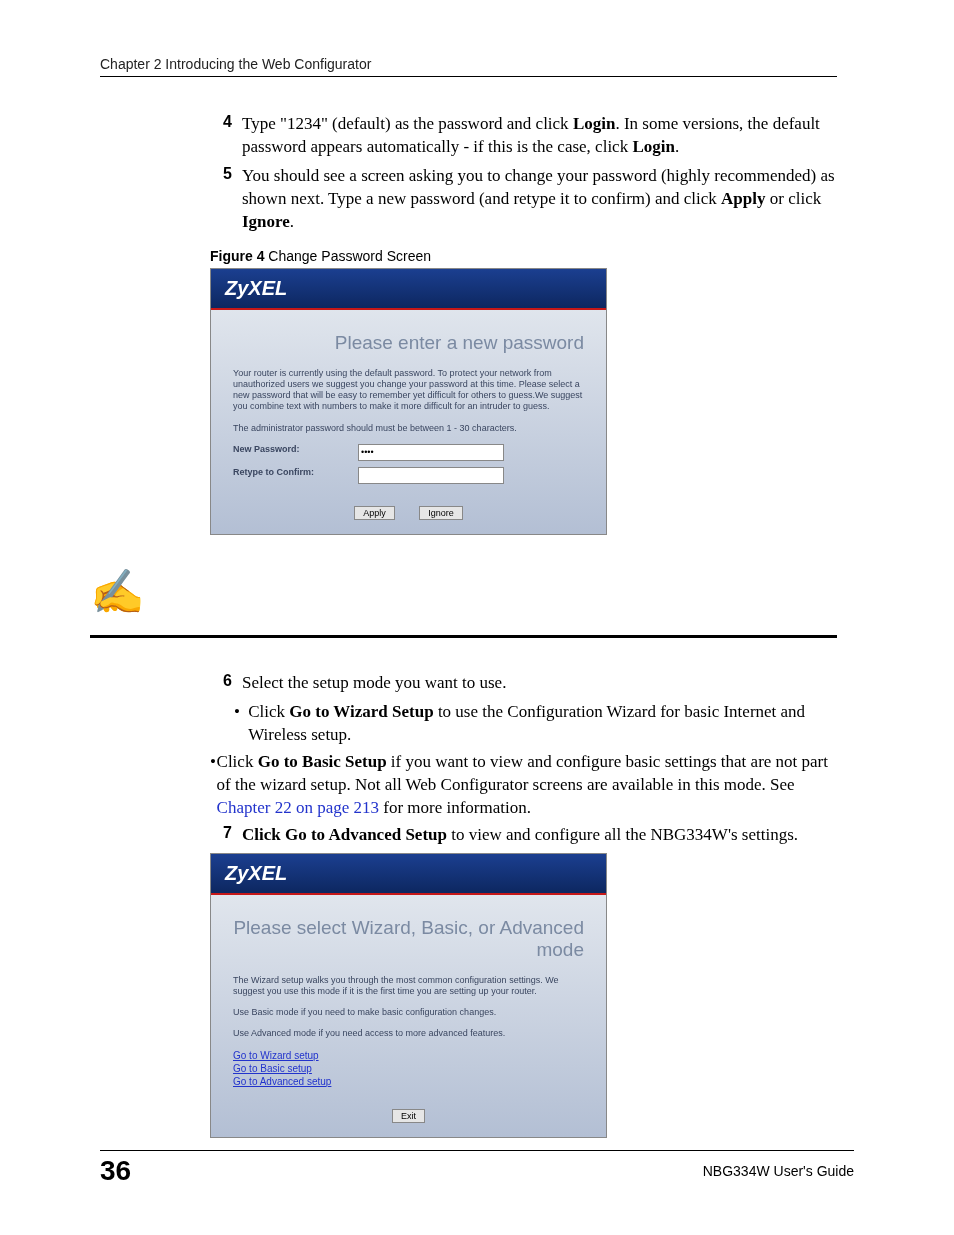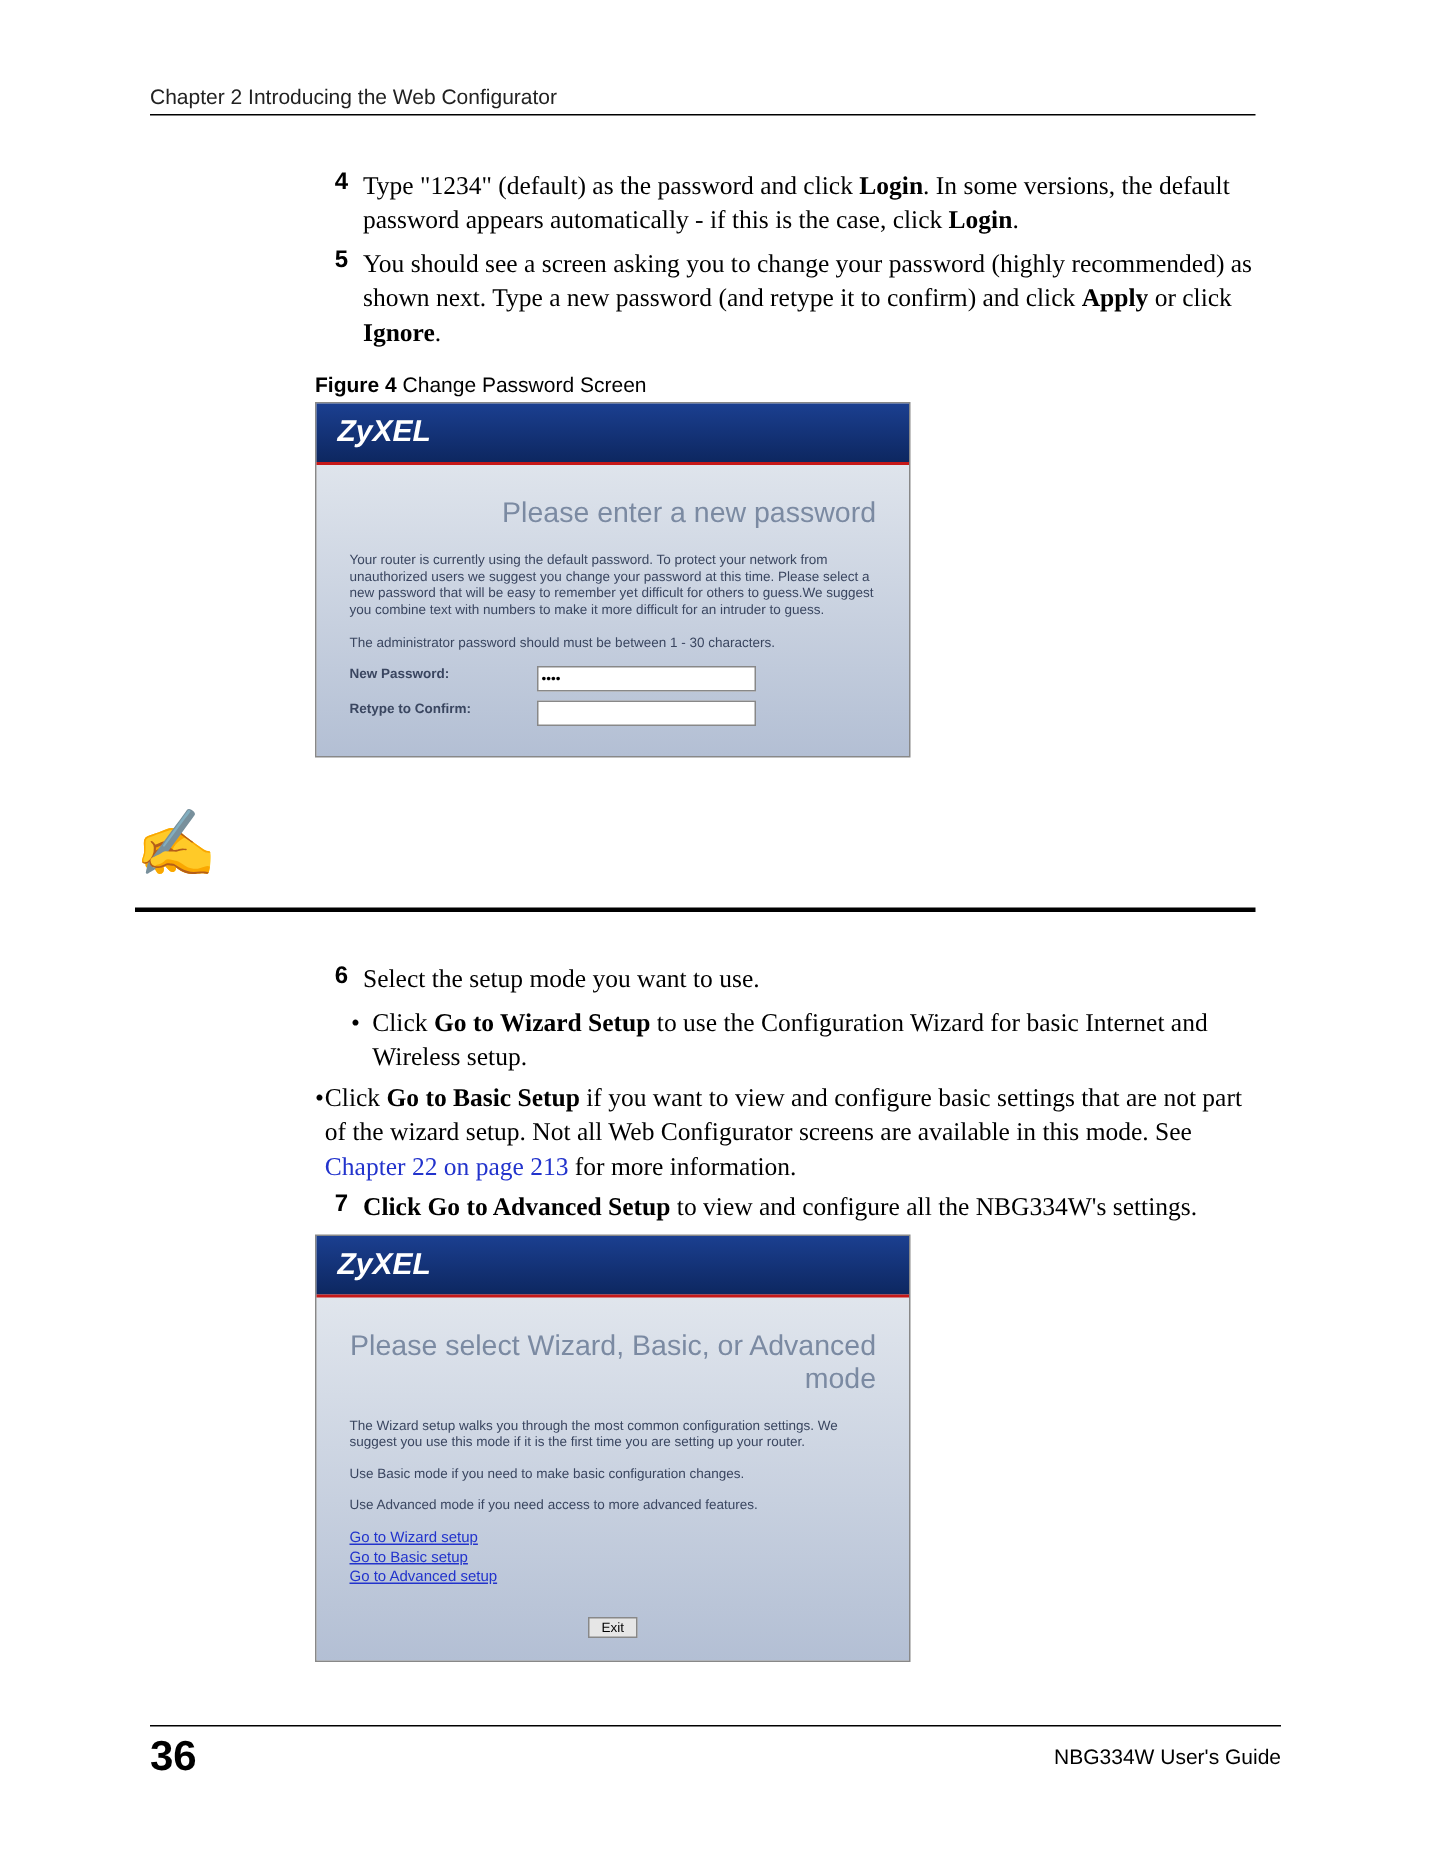--- a/index.html
+++ b/index.html
@@ -60,20 +60,24 @@
         <div class="small">Your router is currently using the default password. To protect your network from unauthorized users we suggest you change your password at this time. Please select a new password that will be easy to remember yet difficult for others to guess.We suggest you combine text with numbers to make it more difficult for an intruder to guess.</div>
         <div class="small">The administrator password should must be between 1 - 30 characters.</div>
         <div class="row">
           <label>New Password:</label>
           <input type="text" value="••••" style="">
         </div>
         <div class="row">
           <label>Retype to Confirm:</label>
           <input type="text" value="" style="">
         </div>
+        <div class="btns">
+          <button>Apply</button>
+          <button>Ignore</button>
+        </div>
       </div>
     </div>
   </div>
 
   <div class="note">
     <div class="ico">✍</div>
   </div>
   <hr class="divider">
 
   <div class="content">

